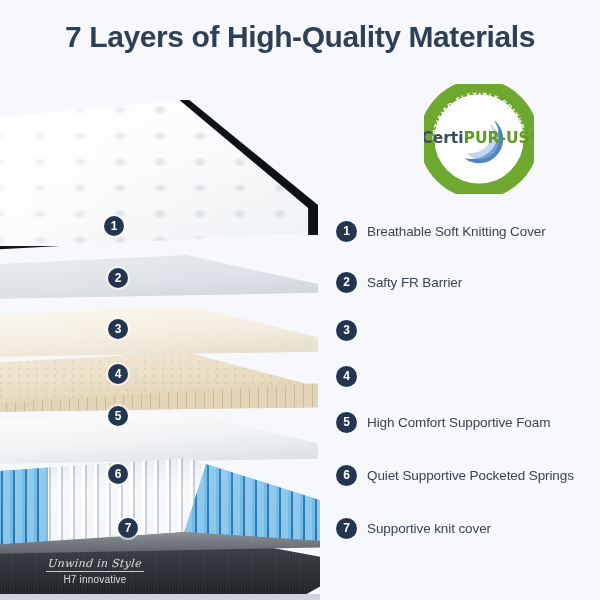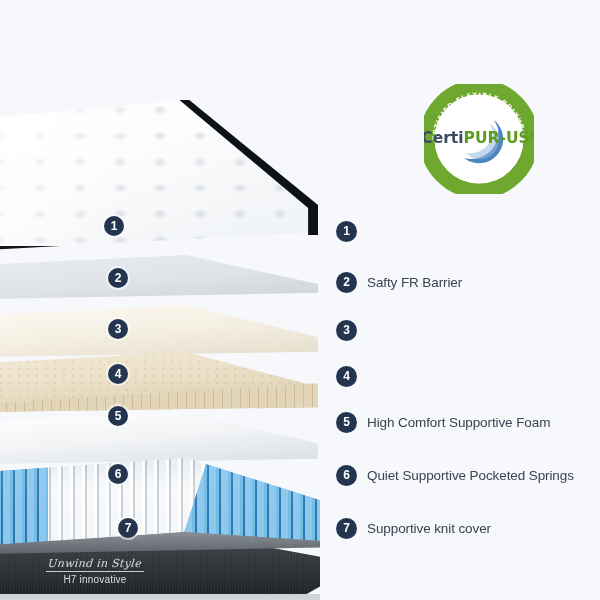--- a/index.html
+++ b/index.html
@@ -277,20 +277,21 @@
     font-size: 13.5px;
     color: #3a4351;
     letter-spacing: -0.1px;
   }
 </style>
 </head>
 <body>
 
 <div class="canvas">
 
+  <div class="title">7 Layers of High-Quality Materials</div>
 
   <div class="badge-certipur">
     <svg width="110" height="110" viewBox="0 0 110 110" aria-hidden="true">
       <defs>
         <path id="arcTop" d="M 13,55 A 42,42 0 0 1 97,55"></path>
         <path id="arcBot" d="M 17,55 A 38,38 0 0 0 93,55"></path>
       </defs>
       <circle cx="55" cy="55" r="54" fill="#ffffff"></circle>
       <circle cx="55" cy="55" r="52" fill="none" stroke="#6fa82e" stroke-width="15"></circle>
       <circle cx="55" cy="55" r="42.5" fill="#ffffff"></circle>
@@ -352,20 +353,21 @@
     <div class="stack-num" style="left:118px; top:418px;">7</div>
 
     <div class="reflection"></div>
 
   </div>
 
   <div class="legend">
 
     <div class="legend-row" style="top:11px;">
       <div class="legend-num">1</div>
+      <div class="legend-label">Breathable Soft Knitting Cover</div>
     </div>
 
     <div class="legend-row" style="top:62px;">
       <div class="legend-num">2</div>
       <div class="legend-label">Safty FR Barrier</div>
     </div>
 
     <div class="legend-row" style="top:110px;">
       <div class="legend-num">3</div>
     </div>

